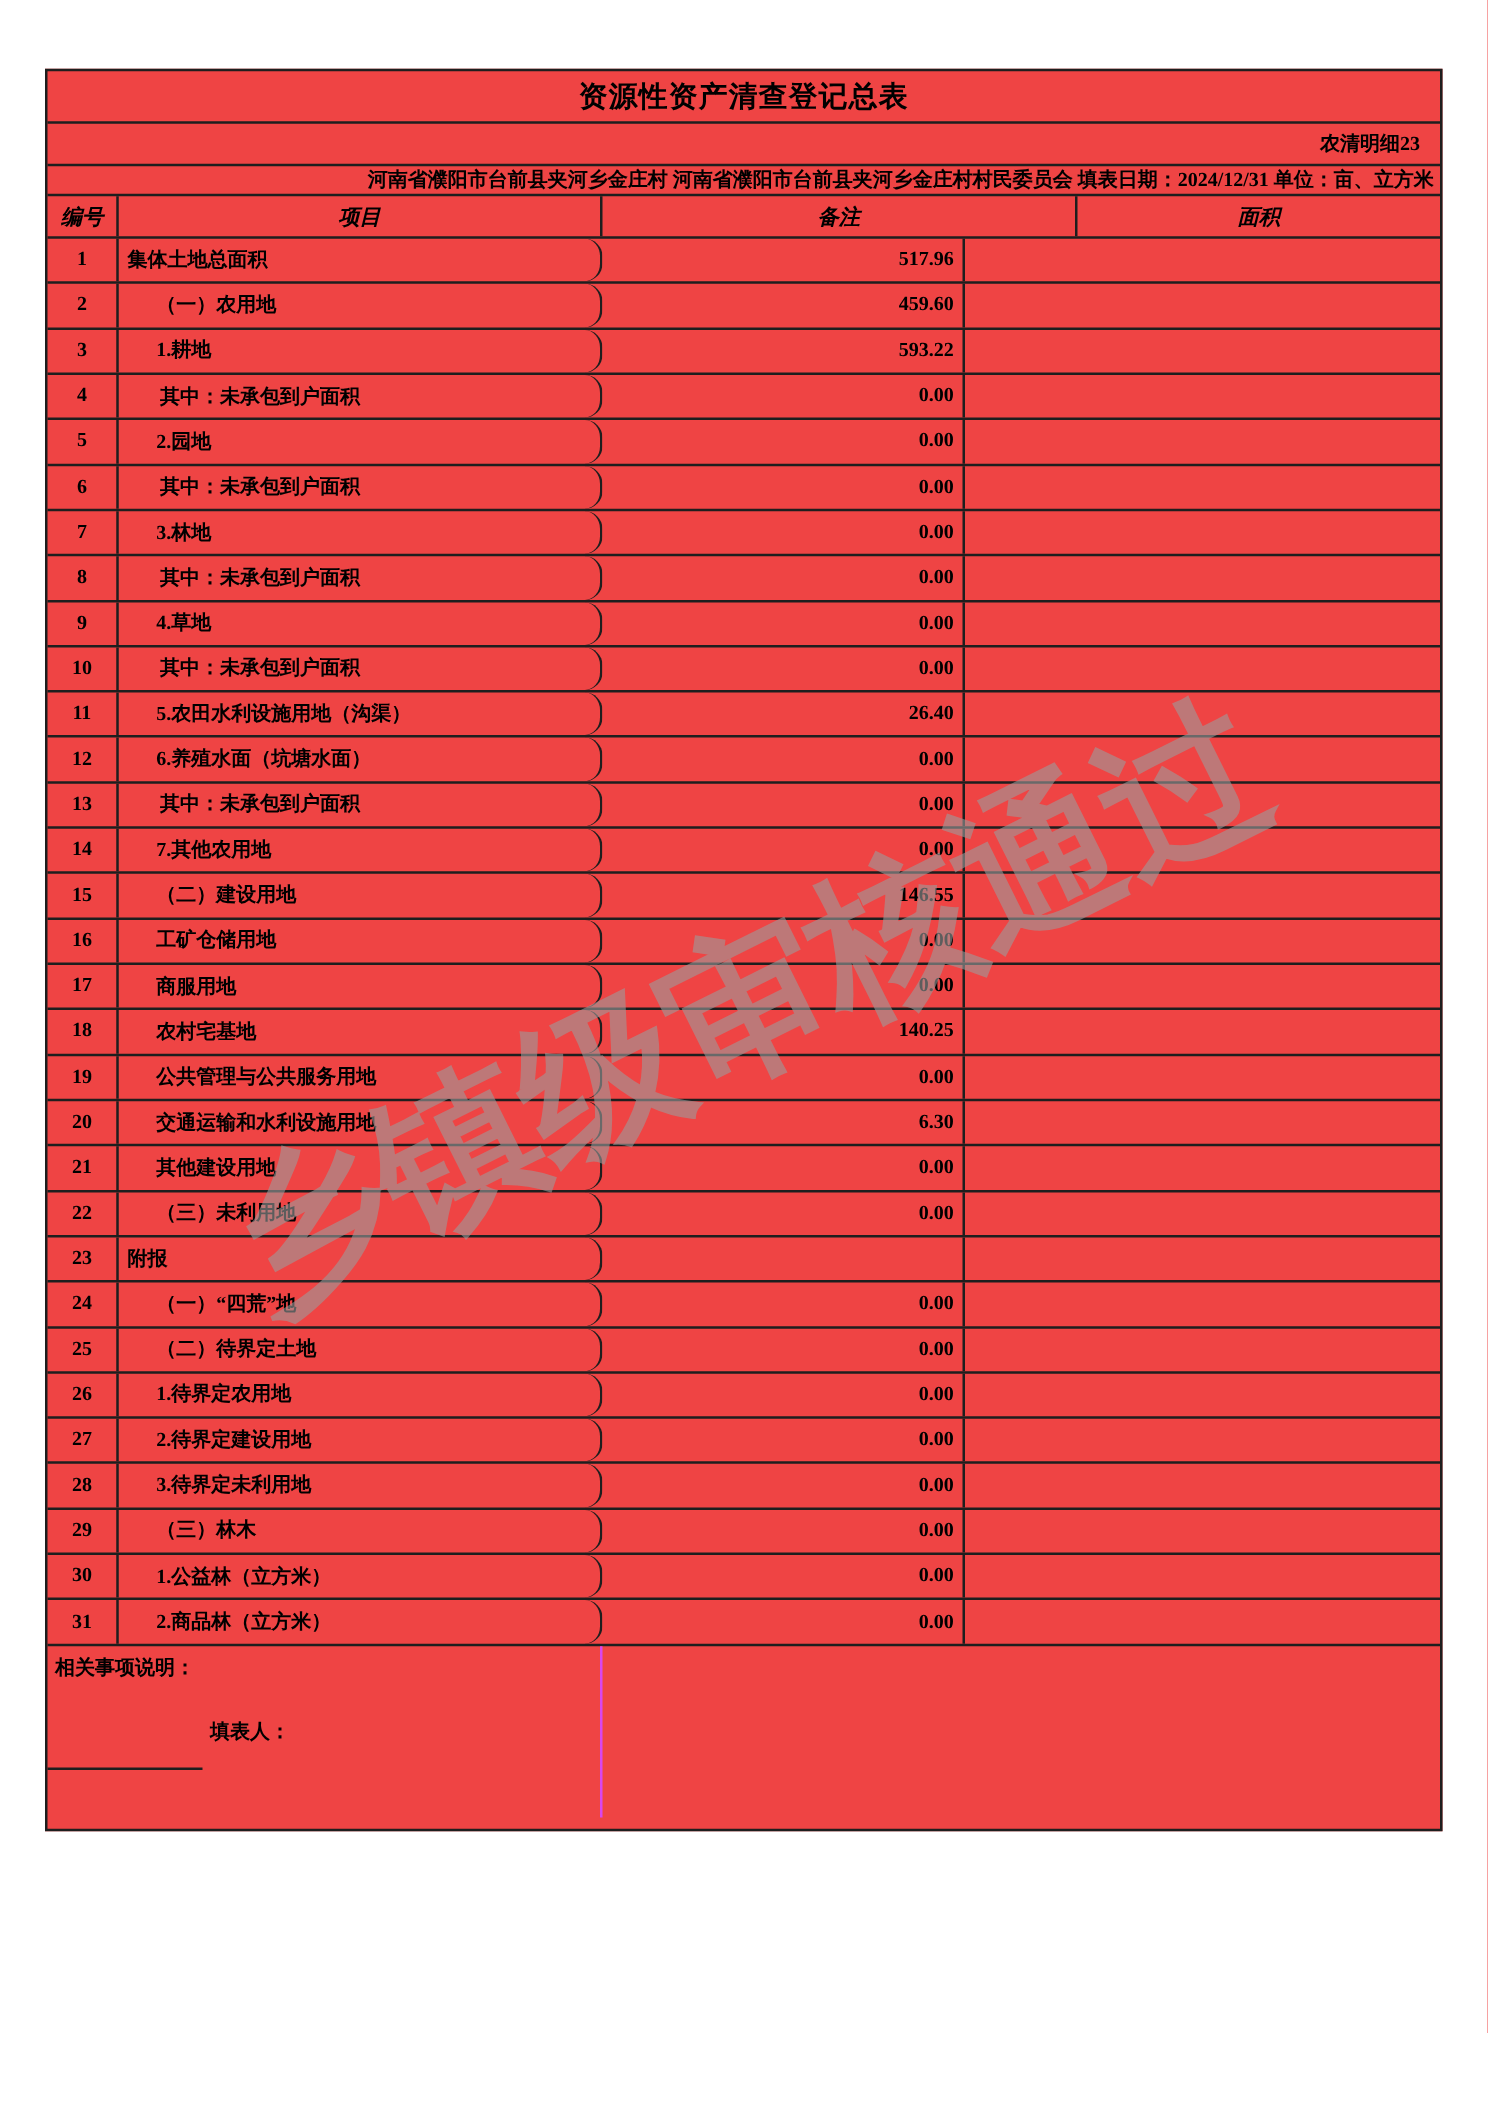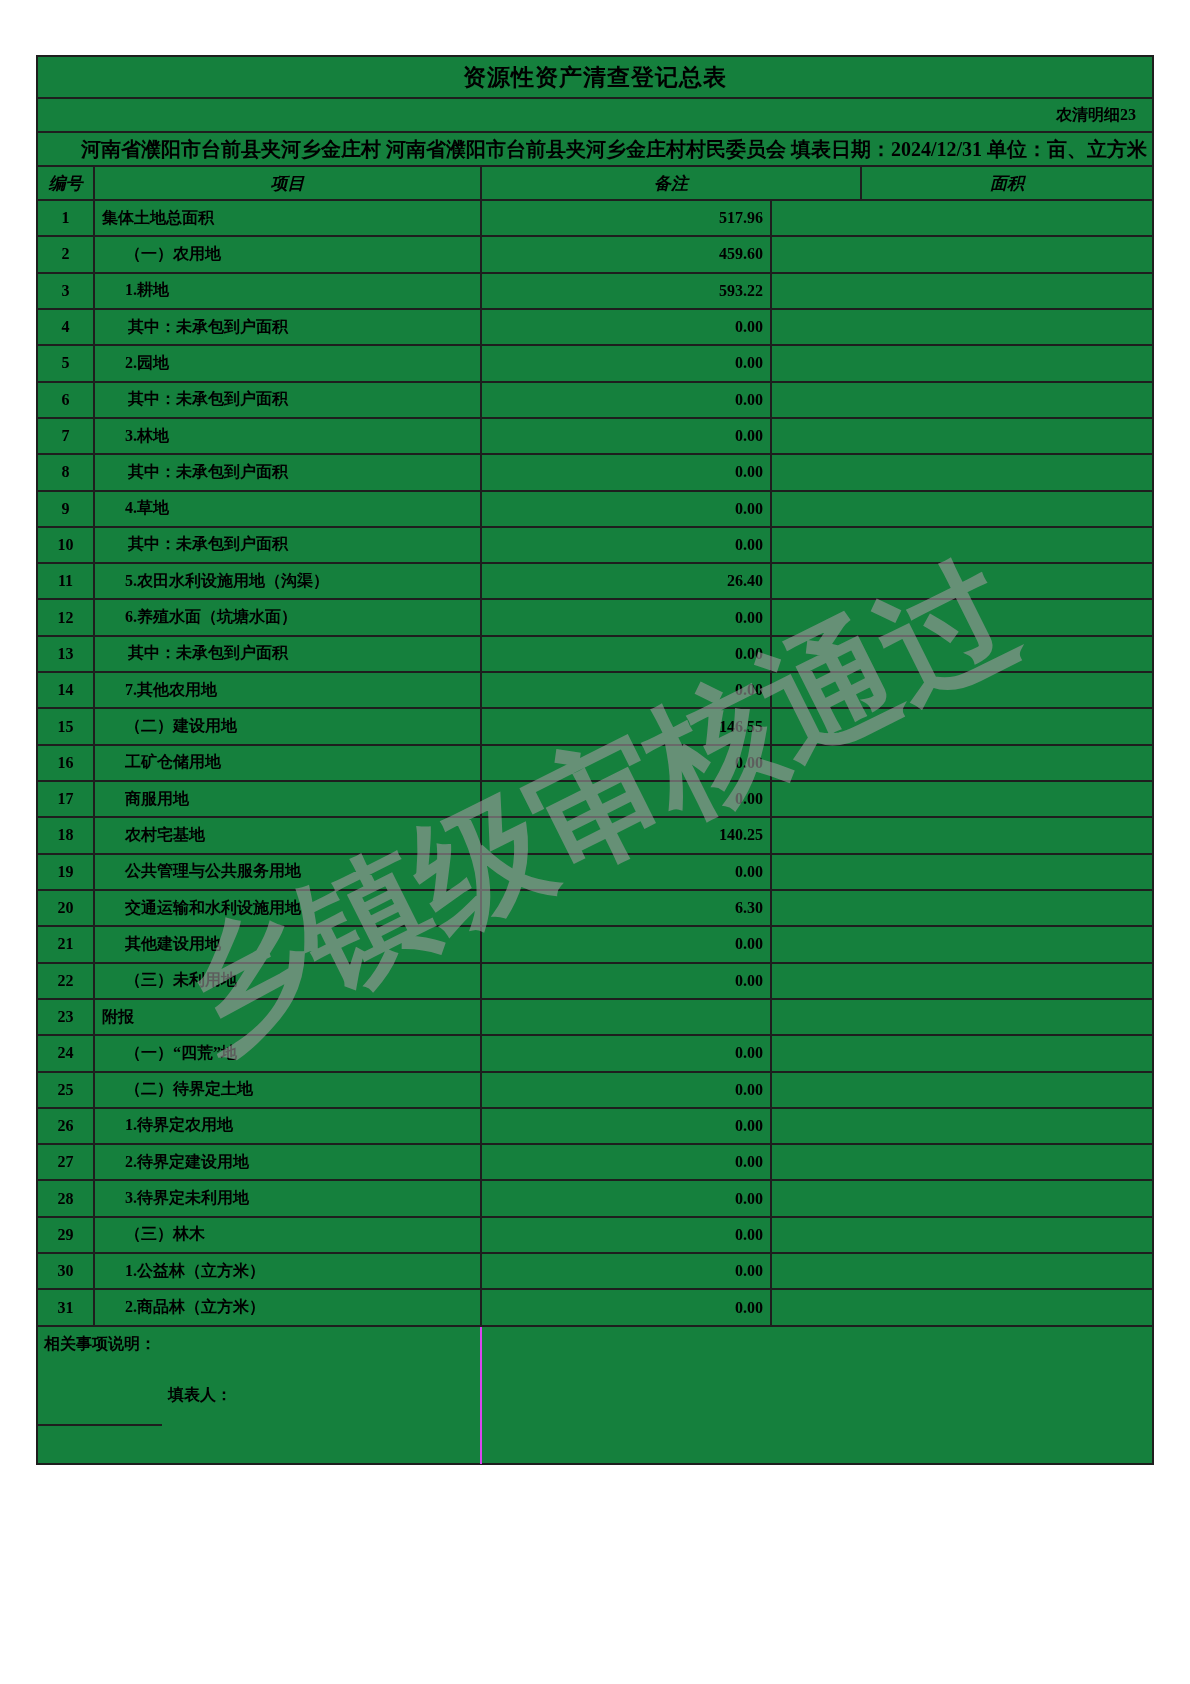--- a/index.html
+++ b/index.html
@@ -3,39 +3,39 @@
 <meta charset="utf-8">
 <style>
   html,body{margin:0;padding:0;}
   body{
     width:1190px;height:1684px;position:relative;background:#ffffff;
     font-family:"Liberation Serif","DejaVu Serif",serif;
     color:#000;overflow:hidden;
   }
   .sheet{
     position:absolute;left:36px;top:55px;width:1118px;height:1410px;
-    border:2px solid #1e1e1e;box-sizing:border-box;background:#15803d;
+    border:2px solid #1e1e1e;box-sizing:border-box;background:#ef4444;
   }
   .row{box-sizing:border-box;border-bottom:2.5px solid #1e1e1e;display:flex;align-items:center;}
   .title-row{height:42px;justify-content:center;}
   .title-row .t{font-size:23px;font-weight:bold;letter-spacing:1px;}
   .sub-row{height:34px;justify-content:flex-end;padding-right:16px;font-size:16px;font-weight:bold;}
-  .info-row{height:34px;justify-content:flex-end;padding-right:5px;font-size:20px;font-weight:bold;white-space:nowrap;}
+  .info-row{height:24px;justify-content:flex-end;padding-right:5px;font-size:16px;font-weight:bold;white-space:nowrap;}
   .head-row{height:34px;padding:0;font-size:17px;font-weight:bold;align-items:stretch;font-style:italic;}
   .head-row .c{display:flex;align-items:center;justify-content:center;}
   .c{box-sizing:border-box;border-right:2px solid #1e1e1e;height:100%;}
   .c:last-child{border-right:none;}
   .w-no{width:57px;flex:0 0 57px;}
   .w-item{width:387px;flex:0 0 387px;}
   .w-area{width:290px;flex:0 0 290px;}
   .w-note{flex:1 1 auto;}
   .trow{height:36.32px;box-sizing:border-box;border-bottom:2.5px solid #1e1e1e;display:flex;align-items:stretch;font-size:16px;font-weight:bold;}
   .trow .c{display:flex;align-items:center;}
   .trow .no{justify-content:center;}
-  .trow .item{justify-content:flex-start;padding-left:7px;}
+  .trow .item{justify-content:flex-start;padding-left:7px;border-radius:14px;}
   .trow .item.ind1{padding-left:30px;}
   .trow .item.ind2{padding-left:33px;}
   .trow .area{justify-content:flex-end;padding-right:7px;}
   .footer{display:flex;align-items:stretch;height:137.5px;box-sizing:border-box;font-size:16px;font-weight:bold;}
   .f-left{width:444px;flex:0 0 444px;box-sizing:border-box;border-right:2px solid #d946ef;display:flex;}
   .f-notes{height:99px;box-sizing:border-box;border-bottom:2.5px solid #1e1e1e;padding:7px 6px 0 6px;}
   .f-filler{flex:1;display:flex;align-items:center;padding-left:6px;}
   .f-right{flex:1;padding:7px 0 0 7px;box-sizing:border-box;}
   .watermark{
     position:absolute;left:48px;top:722px;width:1100px;

